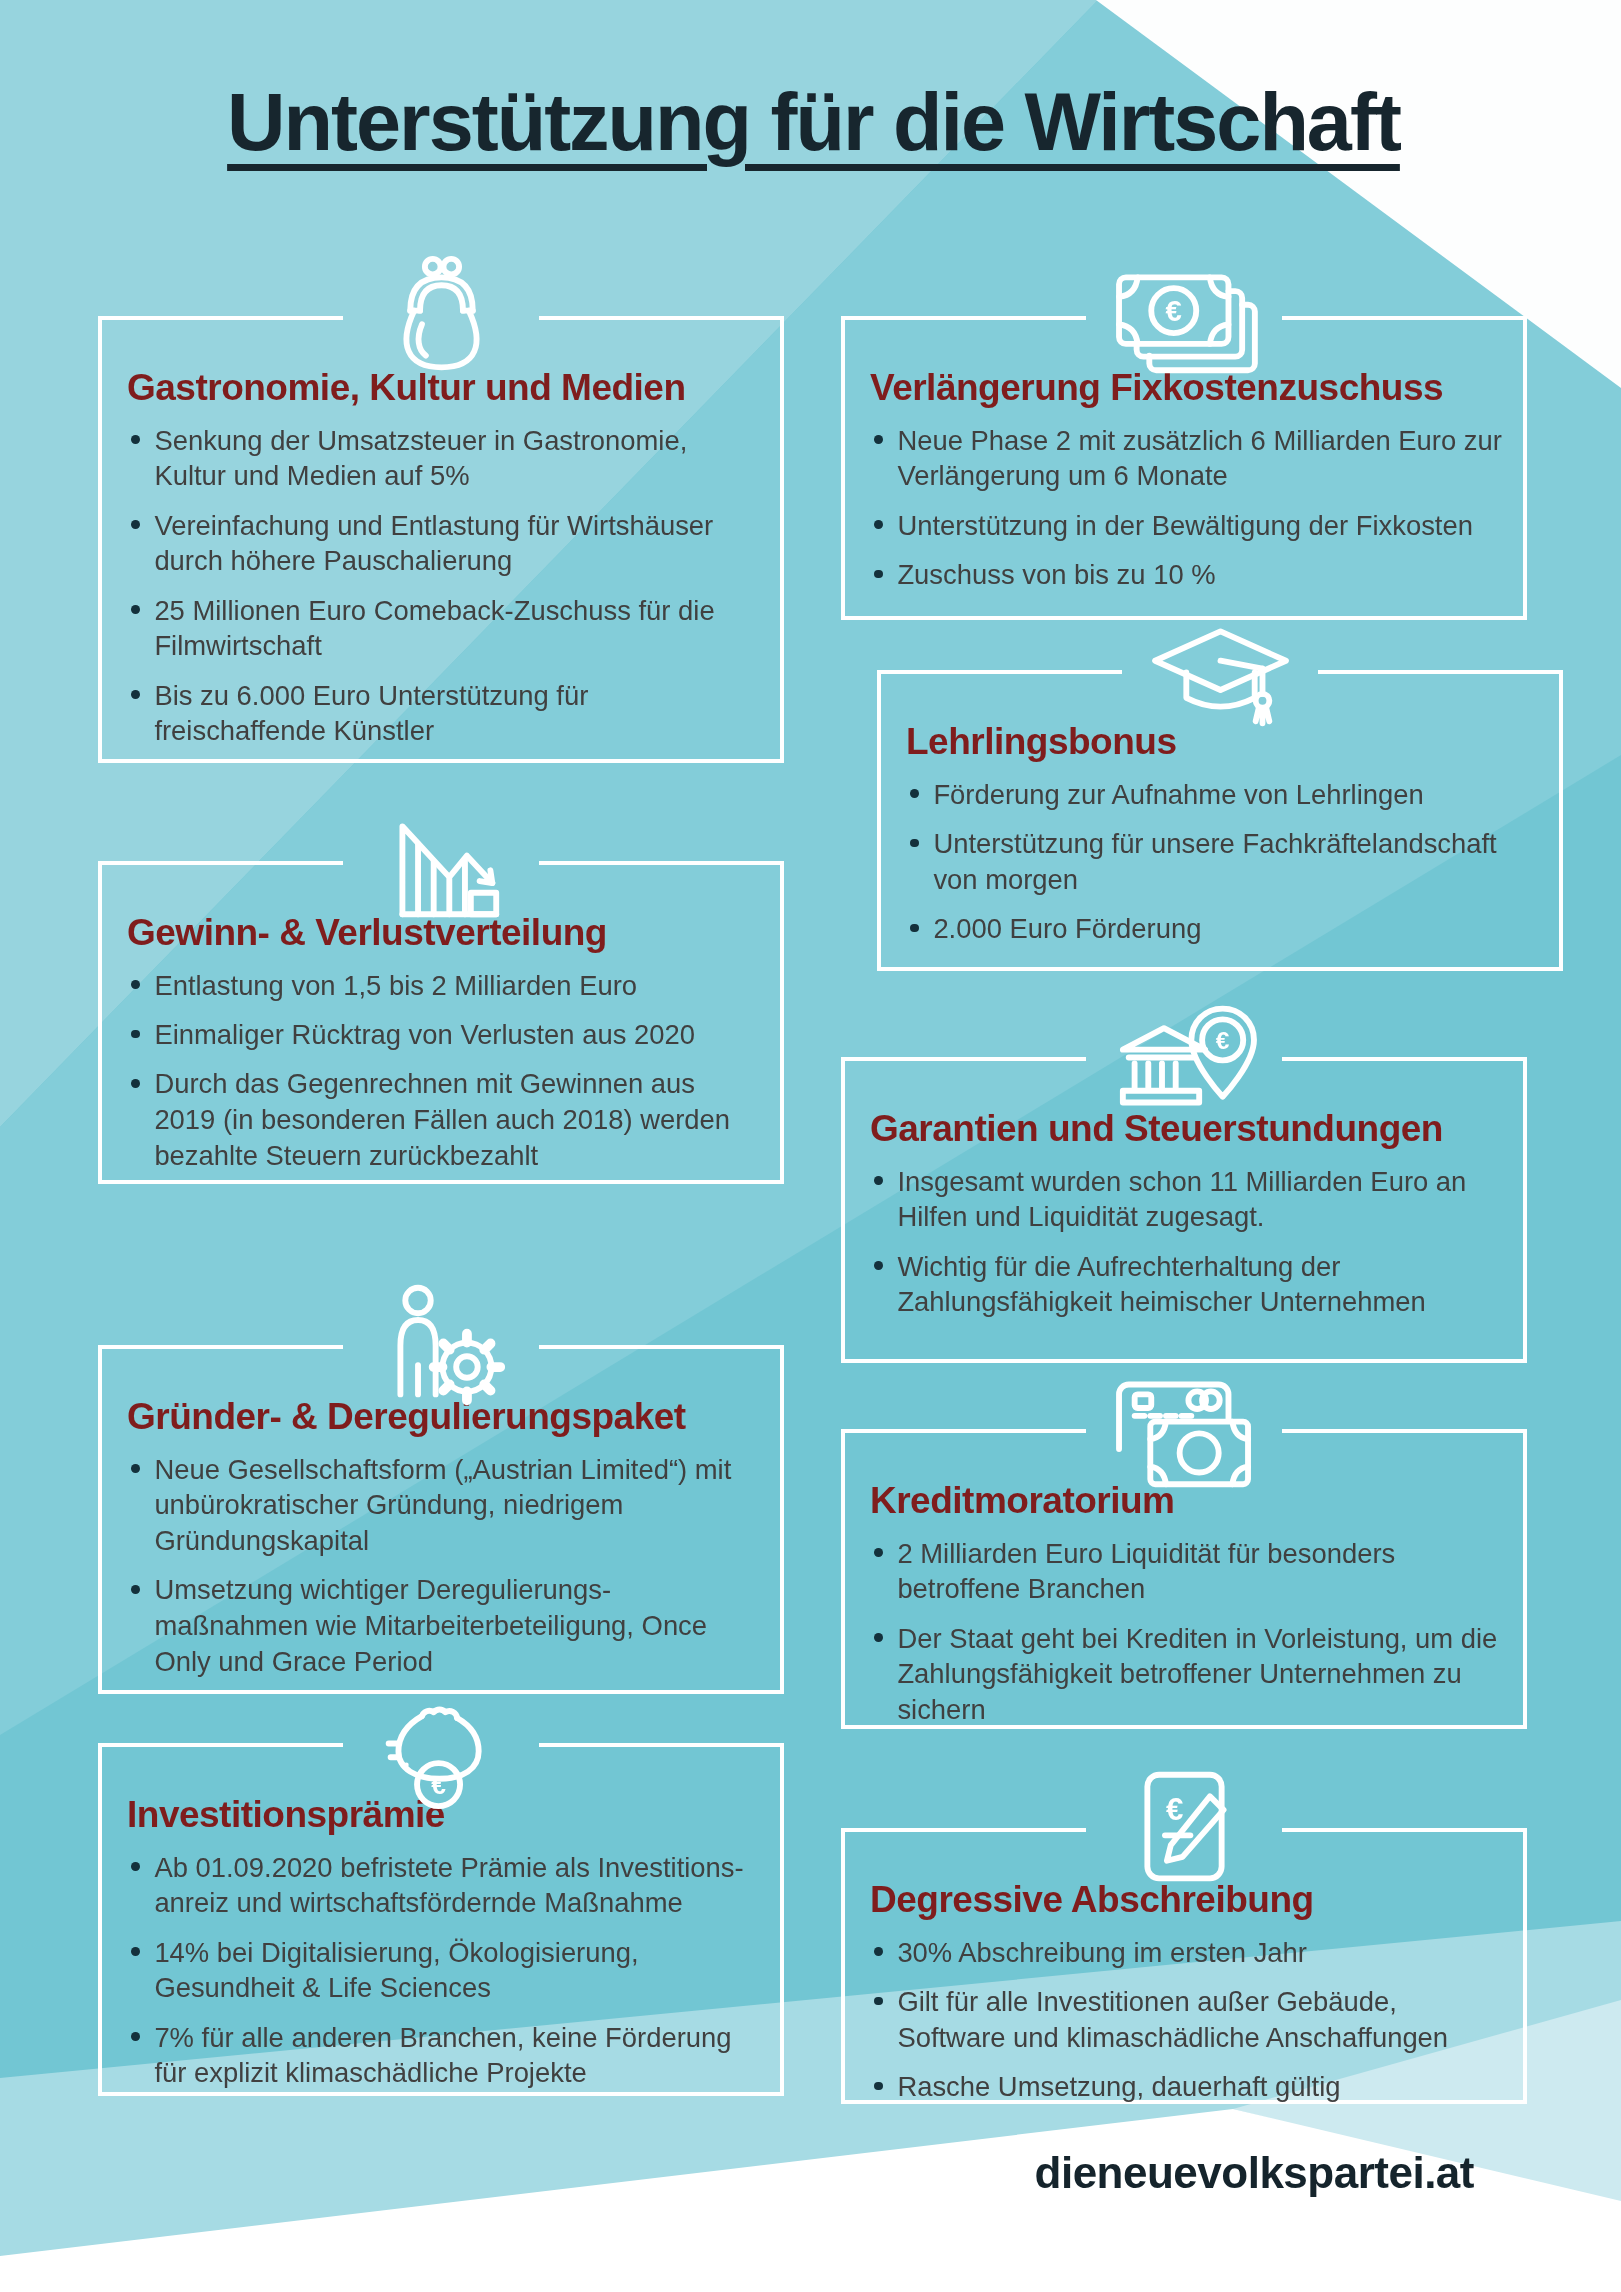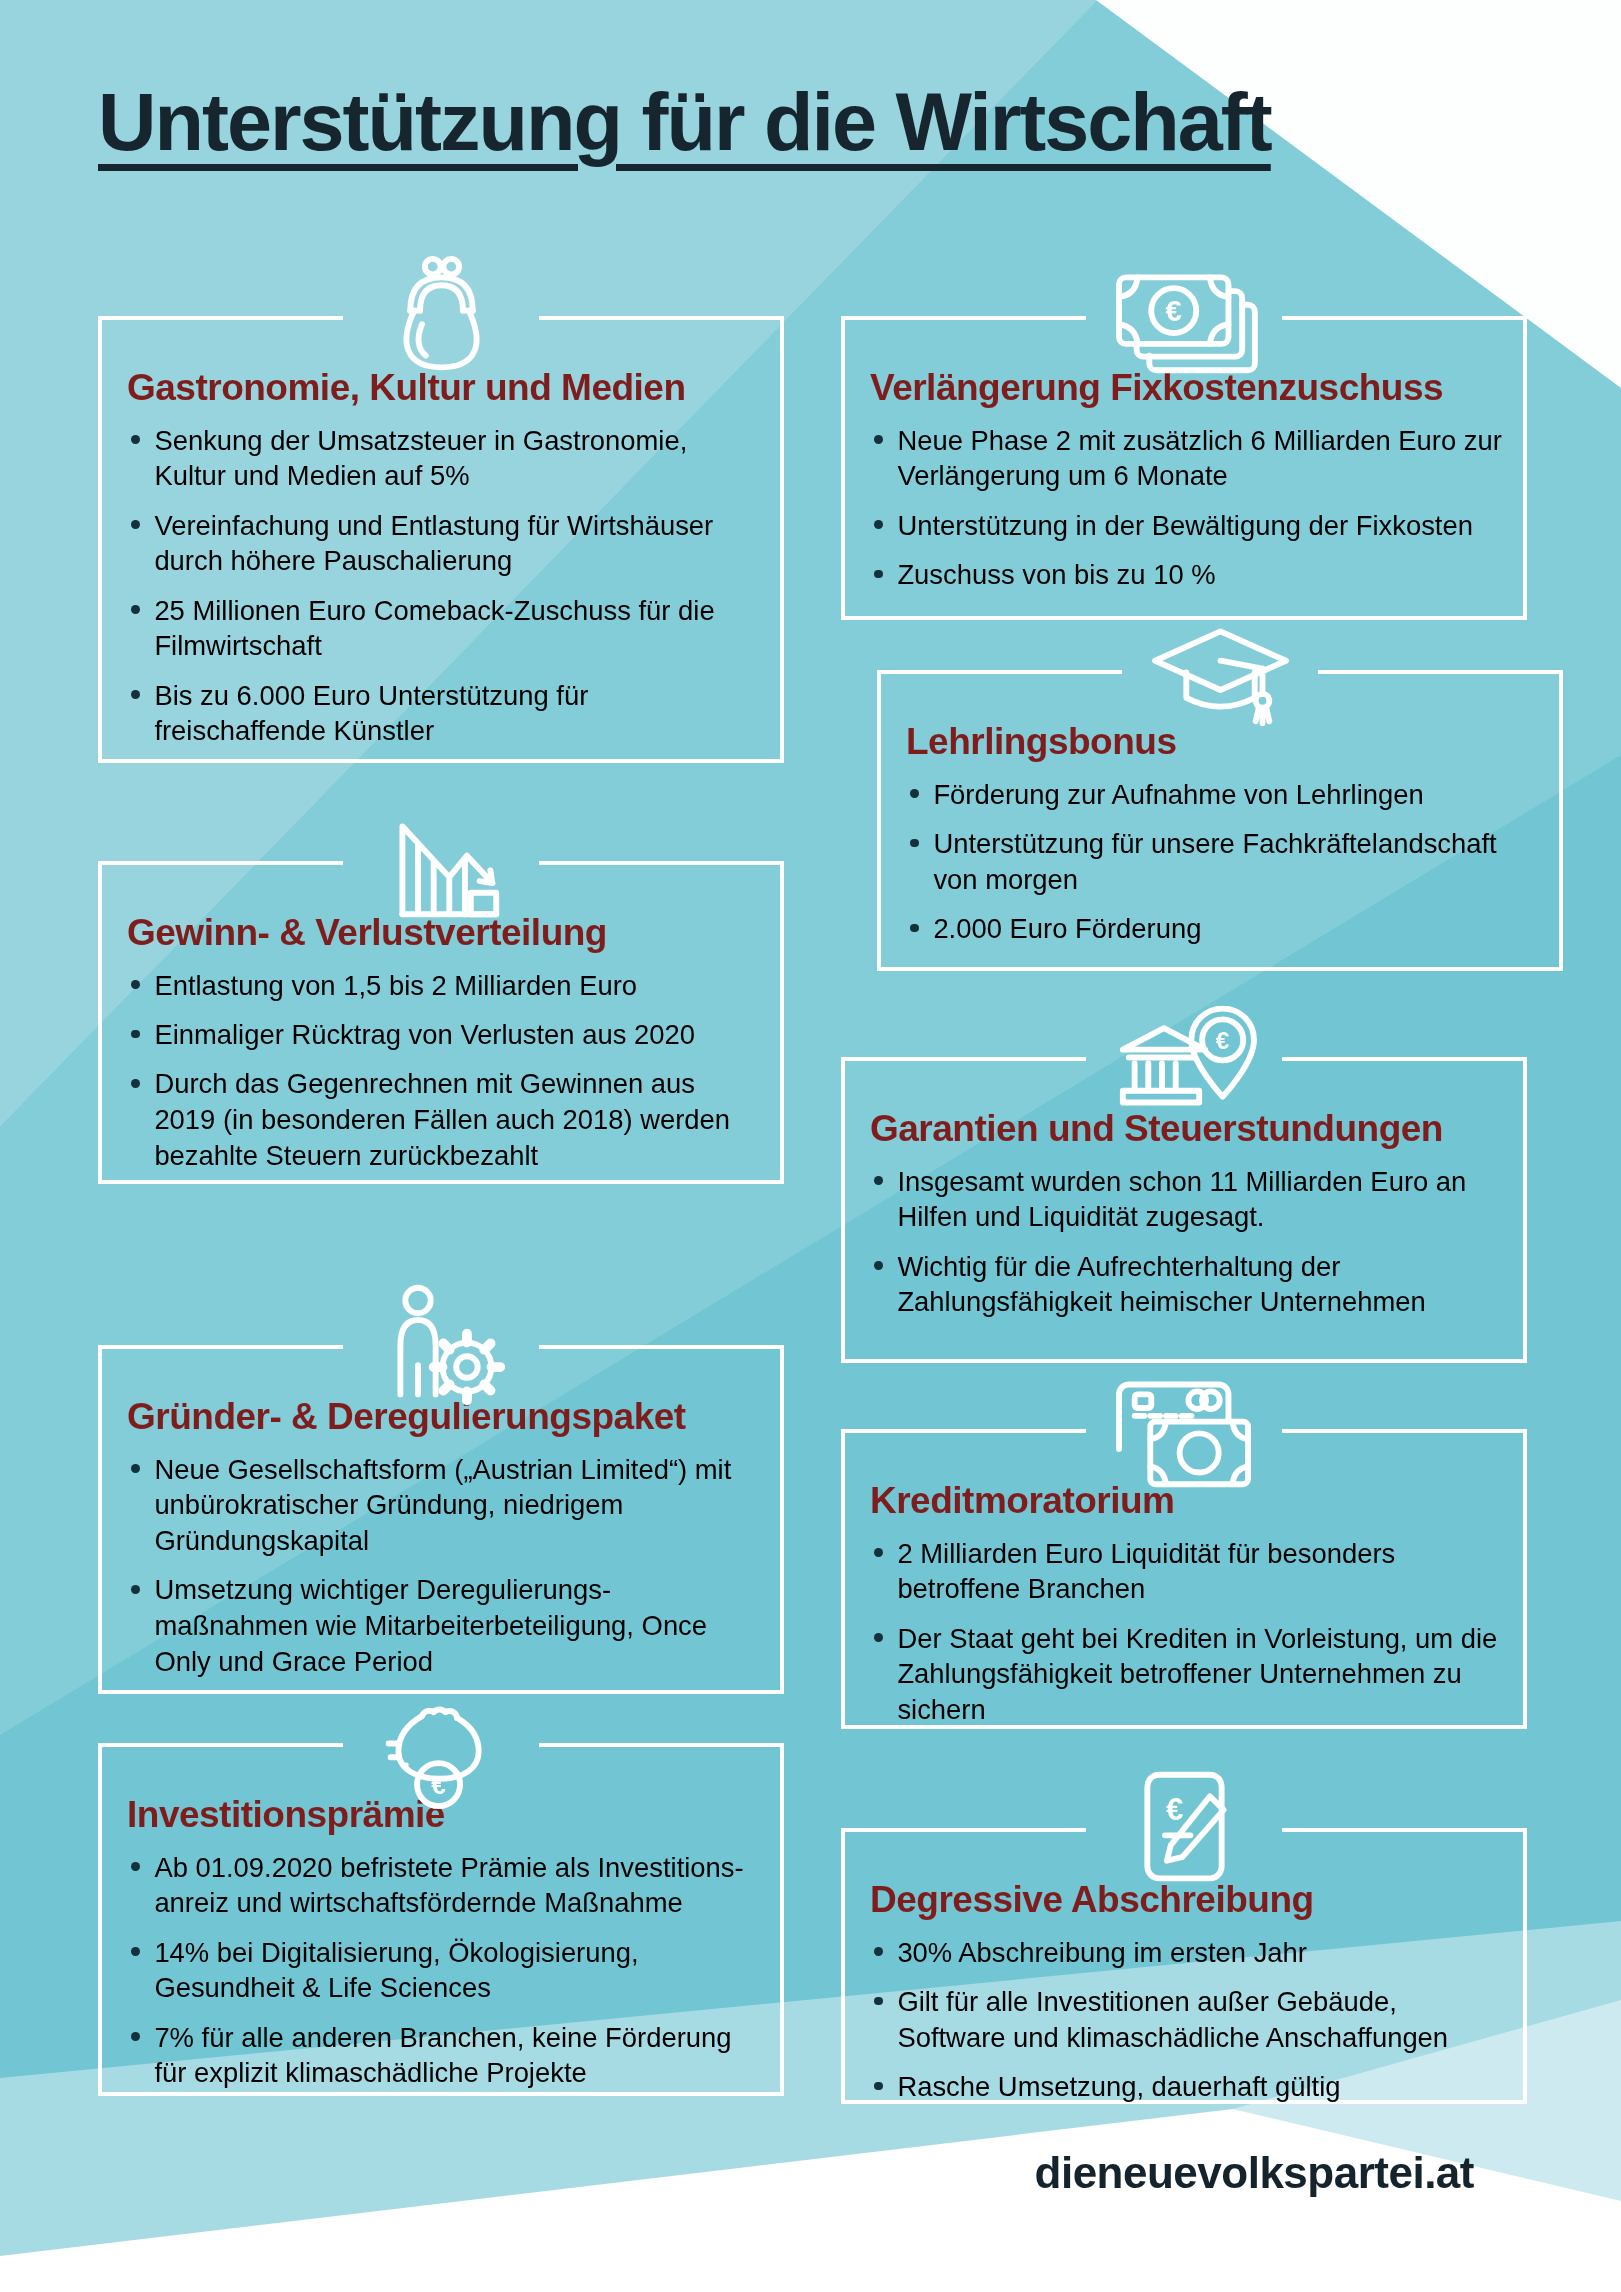--- a/index.html
+++ b/index.html
@@ -25,20 +25,21 @@
   
   #page-title{
     position:absolute;left:98px;top:76px;margin:0;
     width:1431px;
     font-size:81px;font-weight:700;letter-spacing:-2px;
     color:#17262e;
     text-decoration:underline;
     text-decoration-thickness:6.9px;
     text-underline-offset:13.7px;
     white-space:nowrap;
+    text-align:center;
   }
 
   
   .card{
     position:absolute;width:686px;
     box-sizing:border-box;
     padding:51px 23.5px 19.6px 29px;
   }
   .edge{position:absolute;background:#fff;}
   .e-l{left:0;top:0;bottom:0;width:3.9px;}
@@ -56,21 +57,21 @@
     margin:0 0 13.7px 0;
     font-size:37px;font-weight:700;letter-spacing:-0.5px;
     color:#7f1d1d;
   }
   ul.bullets{list-style:none;margin:0;padding:0;}
   ul.bullets li{
     position:relative;
     padding-left:27.4px;
     margin-bottom:13.7px;
     font-size:27.4px;line-height:1.3;
-    color:#000000;
+    color:#404040;
   }
   ul.bullets li::before{
     content:"";
     position:absolute;left:3.9px;top:12.7px;
     width:8.8px;height:8.8px;border-radius:50%;
     background:#14313c;
   }
 
   
   #footer-url{

